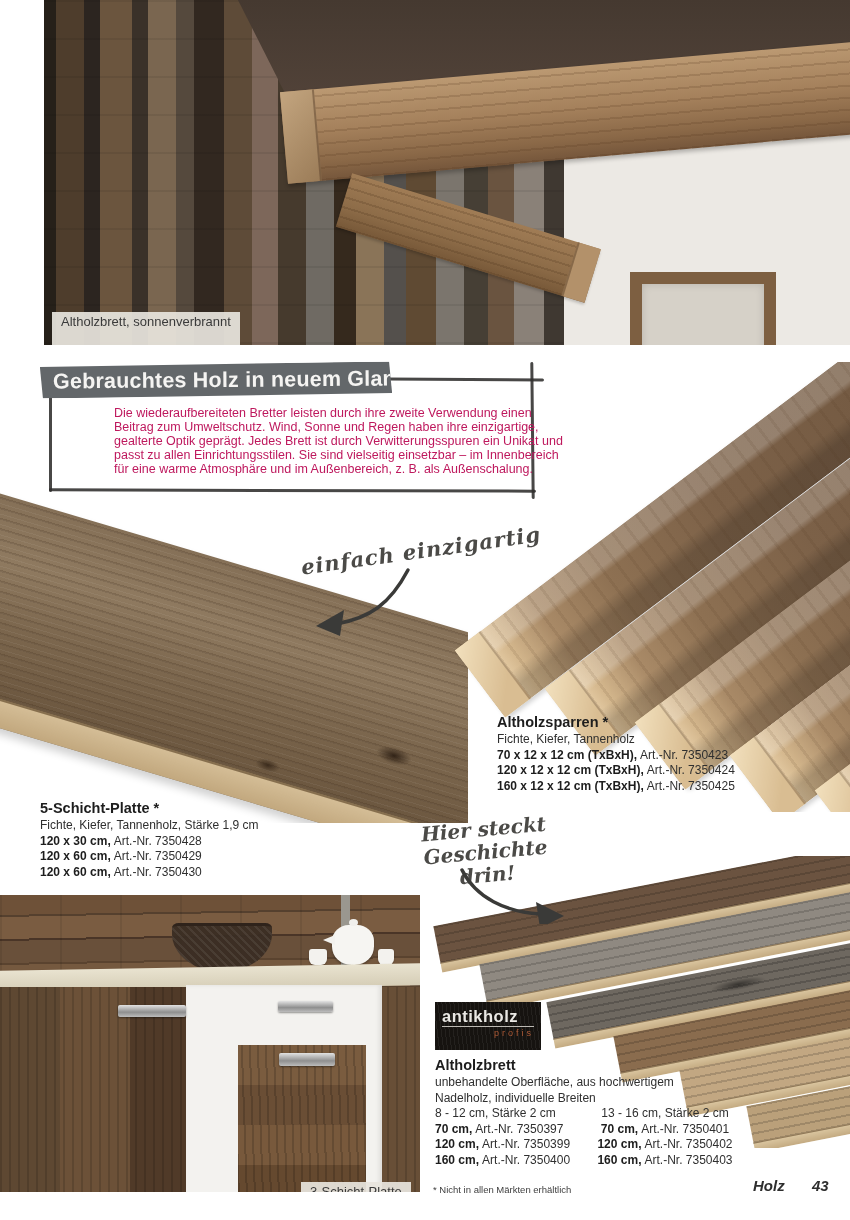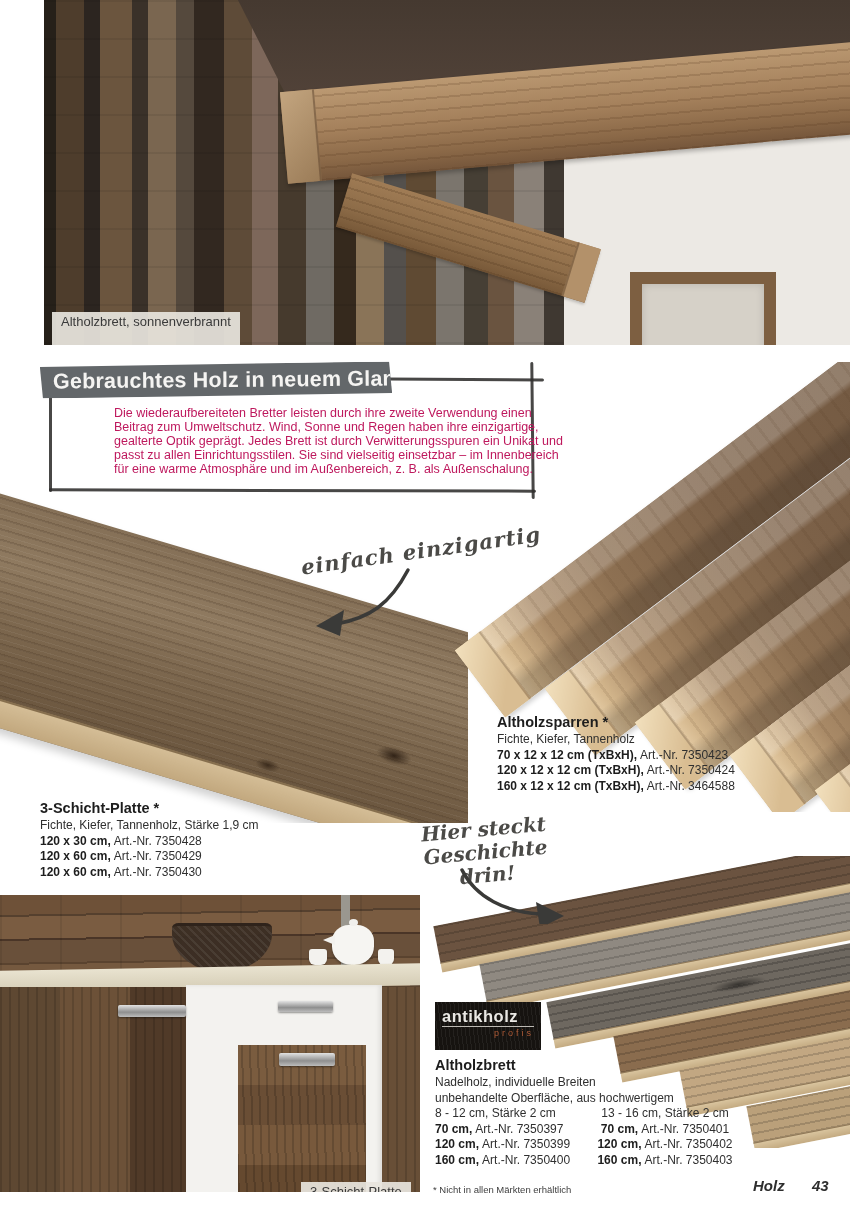--- a/index.html
+++ b/index.html
@@ -216,25 +216,25 @@
     <div class="beam b3"></div>
     <div class="beam b4"></div>
     <div class="beam b5"></div>
   </div>
 
   <div class="prod prod-sparren">
     <div class="title">Altholzsparren *</div>
     <div>Fichte, Kiefer, Tannenholz</div>
     <div><b>70 x 12 x 12 cm (TxBxH),</b><span>Art.-Nr. 7350423</span></div>
     <div><b>120 x 12 x 12 cm (TxBxH),</b><span>Art.-Nr. 7350424</span></div>
-    <div><b>160 x 12 x 12 cm (TxBxH),</b><span>Art.-Nr. 3464588</span></div>
+    <div><b>160 x 12 x 12 cm (TxBxH),</b><span>Art.-Nr. 7350425</span></div>
   </div>
 
   <div class="prod prod-platte">
-    <div class="title">3-Schicht-Platte *</div>
+    <div class="title">5-Schicht-Platte *</div>
     <div>Fichte, Kiefer, Tannenholz, Stärke 1,9 cm</div>
     <div class="cols">
       <div class="col2">
         <div><b>120 x 30 cm,</b><span>Art.-Nr. 7350428</span></div>
         <div><b>120 x 60 cm,</b><span>Art.-Nr. 7350429</span></div>
         <div><b>120 x 60 cm,</b><span>Art.-Nr. 7350430</span></div>
       </div>
     </div>
   </div>
 
@@ -256,22 +256,22 @@
     <div class="bplank bp-grain bp6"></div>
   </div>
 
   <div class="abs logo">
     <div class="logo-l1">antikholz</div>
     <div class="logo-l2">profis</div>
   </div>
 
   <div class="prod prod-brett">
     <div class="title">Altholzbrett</div>
+    <div>unbehandelte Oberfläche, aus hochwertigem</div>
     <div>Nadelholz, individuelle Breiten</div>
-    <div>unbehandelte Oberfläche, aus hochwertigem</div>
     <div class="cols">
       <div class="col1">
         <div>8 - 12 cm, Stärke 2 cm</div>
         <div><b>70 cm,</b><span>Art.-Nr. 7350397</span></div>
         <div><b>120 cm,</b><span>Art.-Nr. 7350399</span></div>
         <div><b>160 cm,</b><span>Art.-Nr. 7350400</span></div>
       </div>
       <div class="col2">
         <div>13 - 16 cm, Stärke 2 cm</div>
         <div><b>70 cm,</b><span>Art.-Nr. 7350401</span></div>

